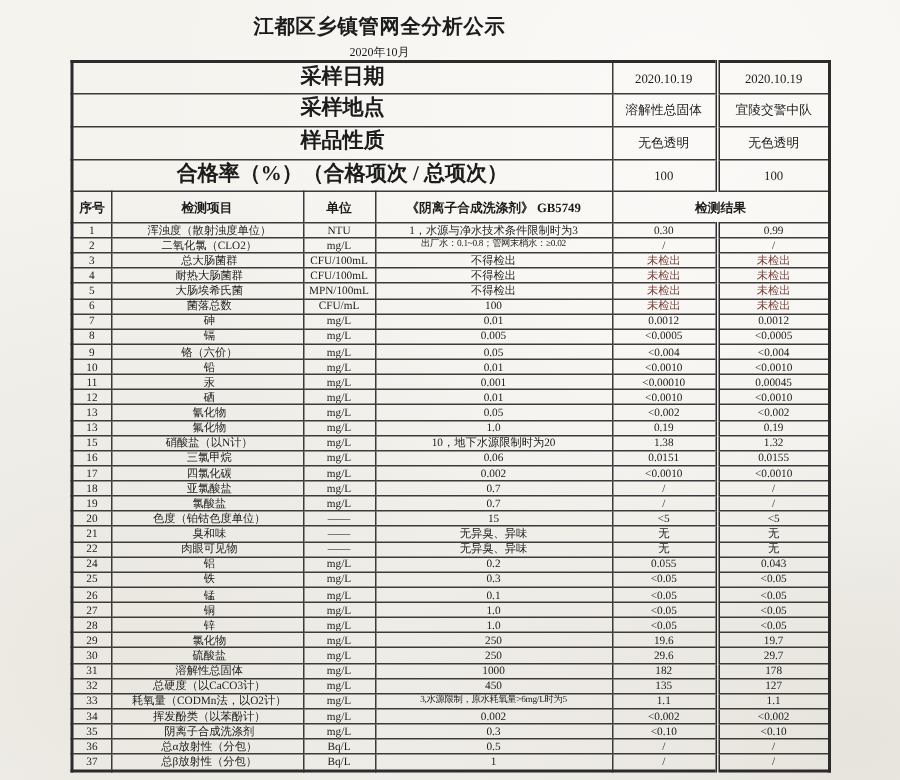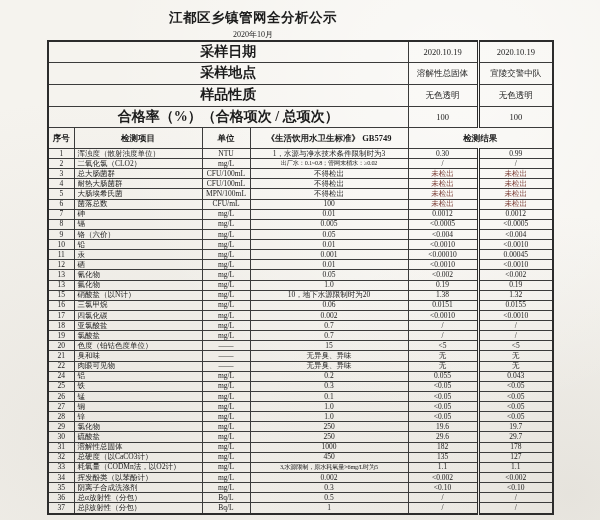--- a/index.html
+++ b/index.html
@@ -36,21 +36,21 @@
     overflow:hidden; white-space:nowrap;
     line-height:1.05;
     font-weight:normal;
   }
   tr.info-row { height:19px; }
   tr.colhead-row { height:18px; }
   .i-label { font-size:14px;   font-weight:bold; }
   .i-val   { font-size:8.5px; font-weight:normal; }
   .colhead-row th { font-size:8.5px; font-weight:bold; }
   tbody.results td { font-size:7.5px; }
-  .c-item { text-align:left; padding-left:3px; }
+  .c-item { text-align:center; padding-left:3px; }
   .dbl { border-right:3px double #2c2c2c; }
   .xs { font-size:6.2px !important; letter-spacing:-0.2px; }
   .red { color:#7d4038;text-align:center; }
 </style>
 </head>
 <body>
 
 <div class="paper">
 
   <div class="doc-header">
@@ -87,21 +87,21 @@
           <td class="i-label" colspan="4">合格率（%）（合格项次 / 总项次）</td>
           <td class="i-val dbl">100</td>
           <td class="i-val">100</td>
         </tr>
       </tbody>
     <tbody>
       <tr class="colhead-row">
         <th>序号</th>
         <th>检测项目</th>
         <th>单位</th>
-        <th>《生活饮用水卫生标准》 GB5749</th>
+        <th>《阴离子合成洗涤剂》 GB5749</th>
         <th colspan="2">检测结果</th>
       </tr>
     </tbody>
     <tbody class="results">
         <tr>
           <td class="c-no">1</td>
           <td class="c-item">浑浊度（散射浊度单位）</td>
           <td class="c-unit">NTU</td>
           <td class="c-std">1，水源与净水技术条件限制时为3</td>
           <td class="c-r1 dbl">0.30</td>

